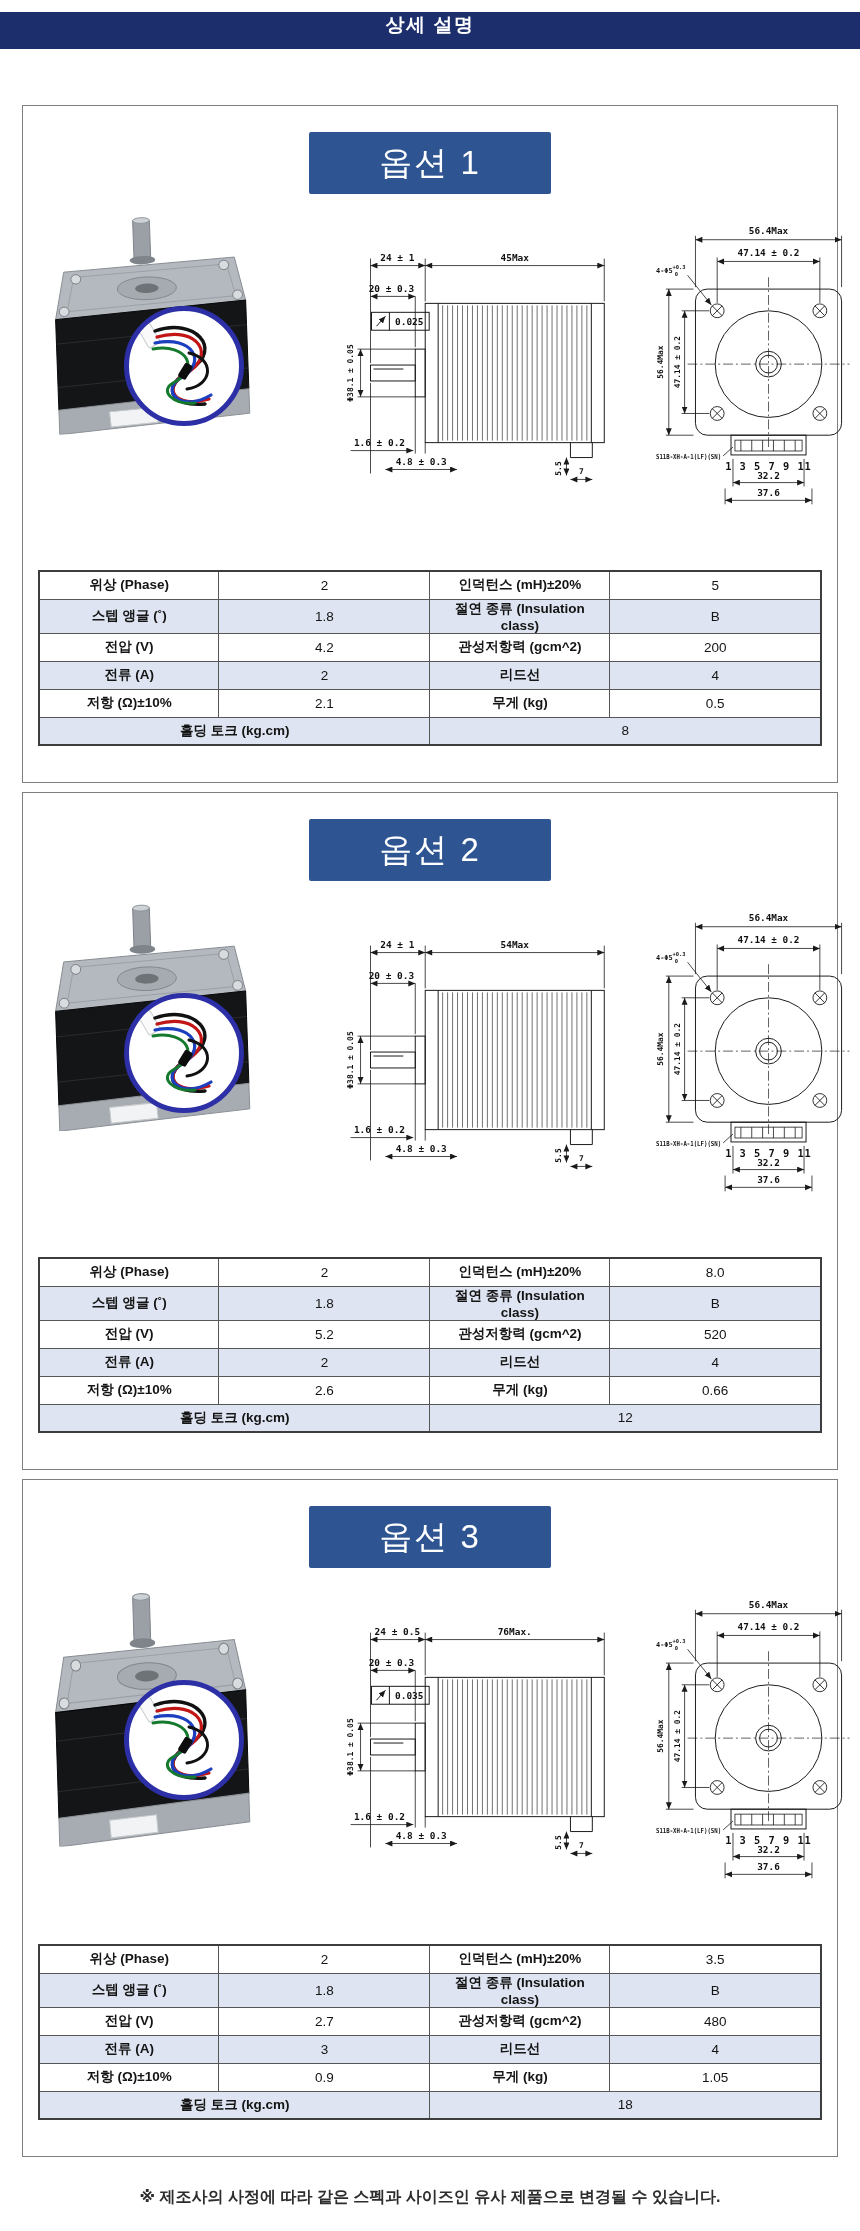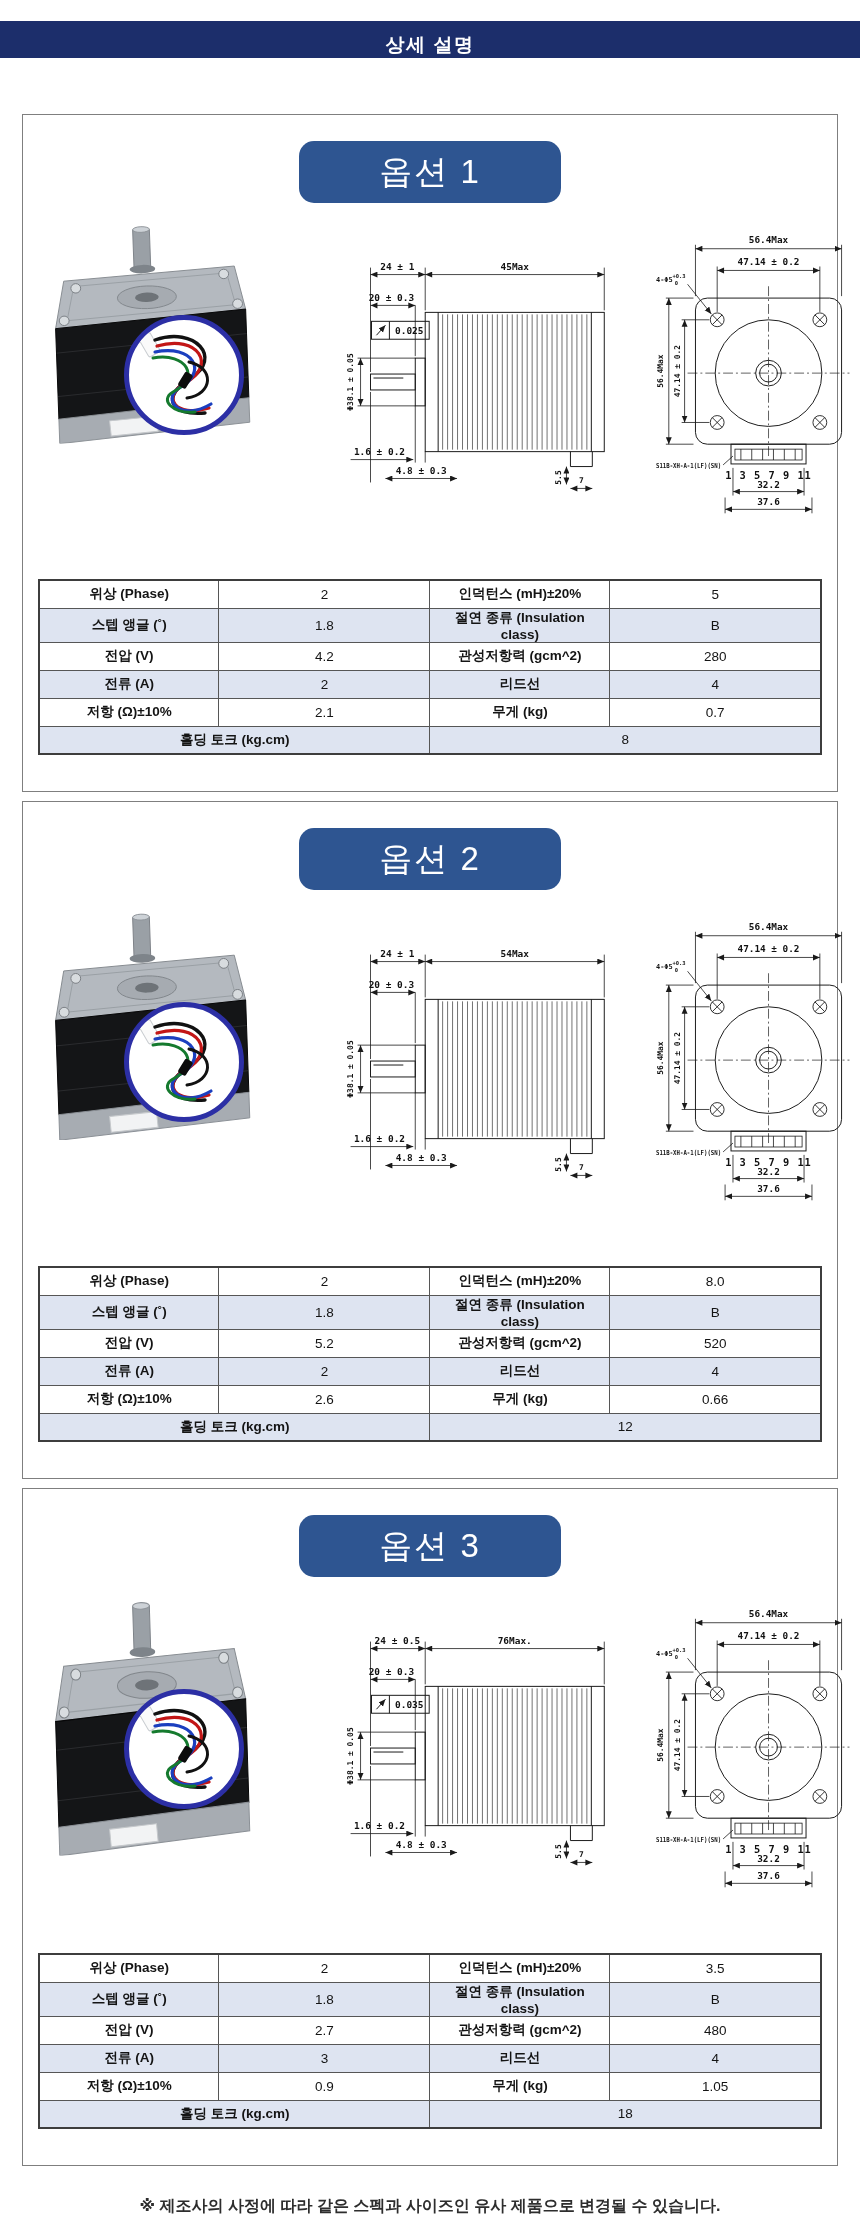--- a/index.html
+++ b/index.html
@@ -5,26 +5,26 @@
   :root{
     --header-bg:#1c2e6b;
     --badge-bg:#2e5591;
     --alt-row:#dee4f1;
     --ring:#2c2fa5;
     --line:#1a1a1a;
   }
   *{box-sizing:border-box;}
   html,body{margin:0;padding:0;background:#fff;}
   body{width:860px;font-family:"Liberation Sans","DejaVu Sans",sans-serif;color:#1a1a1a;}
-  .title-bar{margin-top:21px;height:37px;background:var(--header-bg);display:flex;align-items:flex-end;justify-content:center;}
+  .title-bar{margin-top:12px;height:37px;background:var(--header-bg);display:flex;align-items:flex-start;justify-content:center;}
   .title-bar h1{margin:0;color:#fff;font-size:19px;font-weight:bold;letter-spacing:1.5px;}
   #cards{padding:0 22px;}
   .card{border:1px solid #7f7f7f;background:#fff;margin-top:56px;padding:26px 15px 36px;}
   .card + .card{margin-top:9px;}
-  .badge{width:262px;height:62px;margin:0 auto;background:var(--badge-bg);border-radius:15px;display:flex;align-items:center;justify-content:center;}
+  .badge{width:242px;height:62px;margin:0 auto;background:var(--badge-bg);border-radius:2px;display:flex;align-items:center;justify-content:center;}
   .badge-text{color:#fff;font-size:33px;font-weight:500;letter-spacing:2px;}
   .figure-row{display:flex;align-items:flex-start;margin-top:8px;height:352px;position:relative;}
   .photo-wrap{width:238px;position:relative;flex:0 0 auto;}
   .motor-svg{width:226px;height:238px;display:block;margin-top:4px;}
   #cards .card:nth-child(1) .motor-svg{transform:scaleY(.96);transform-origin:top;}
   #cards .card:nth-child(3) .motor-svg{transform:scaleY(1.12);transform-origin:top;}
   .inset{position:absolute;left:86px;top:104px;width:120px;height:120px;border:5px solid var(--ring);border-radius:50%;background:#fff;overflow:hidden;z-index:2;}
   .inset svg{width:100%;height:100%;display:block;}
   .side-svg{width:378px;height:330px;flex:0 0 auto;margin-top:6px;}
   .front-svg{width:232px;height:330px;flex:0 0 auto;margin-top:6px;}
@@ -238,33 +238,33 @@
       <tr>
         <td class="lab">스텝 앵글 (˚)</td>
         <td class="val">1.8</td>
         <td class="lab">절연 종류 (Insulation class)</td>
         <td class="val">B</td>
       </tr>
       <tr>
         <td class="lab">전압 (V)</td>
         <td class="val">4.2</td>
         <td class="lab">관성저항력 (gcm^2)</td>
-        <td class="val">280</td>
+        <td class="val">200</td>
       </tr>
       <tr>
         <td class="lab">전류 (A)</td>
         <td class="val">2</td>
         <td class="lab">리드선</td>
         <td class="val">4</td>
       </tr>
       <tr>
         <td class="lab">저항 (Ω)±10%</td>
         <td class="val">2.1</td>
         <td class="lab">무게 (kg)</td>
-        <td class="val">0.7</td>
+        <td class="val">0.5</td>
       </tr>
       <tr>
         <td class="lab" colspan="2">홀딩 토크 (kg.cm)</td>
         <td class="val" colspan="2">8</td>
       </tr>
     </tbody>
   </table>
 </section>
 
 <section class="card">

